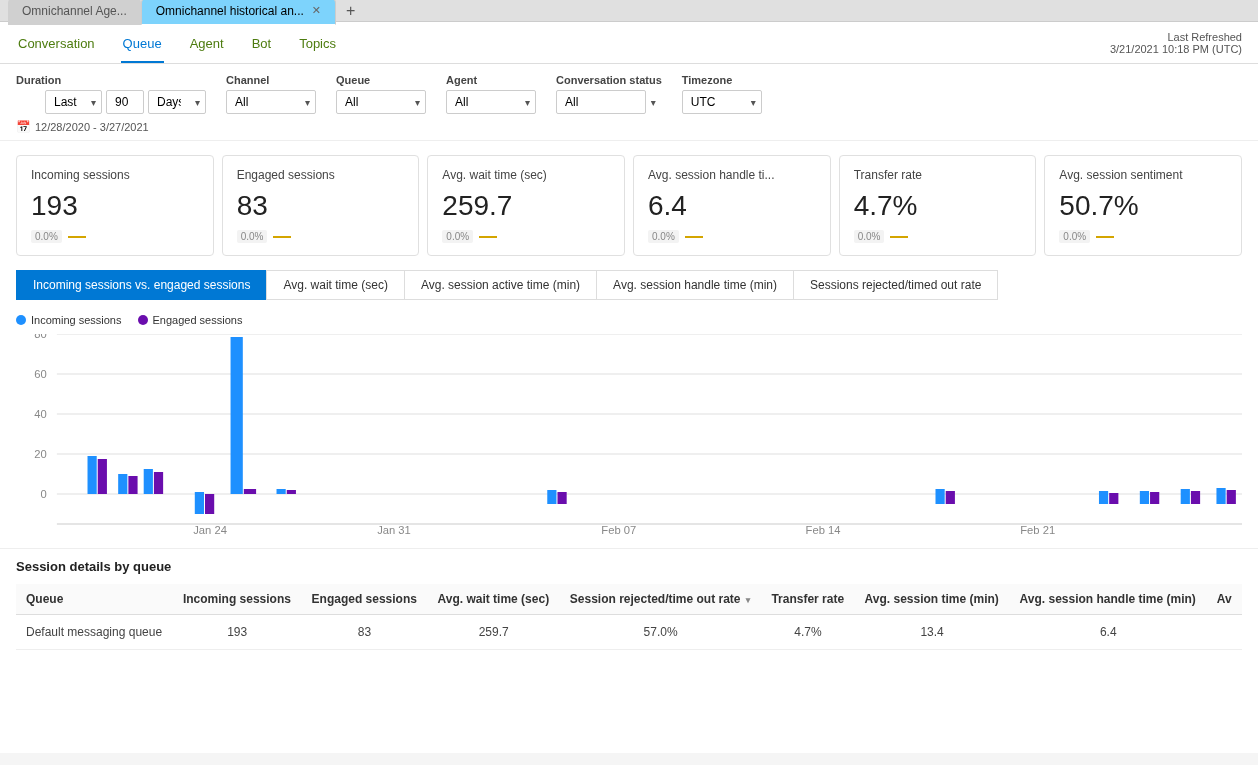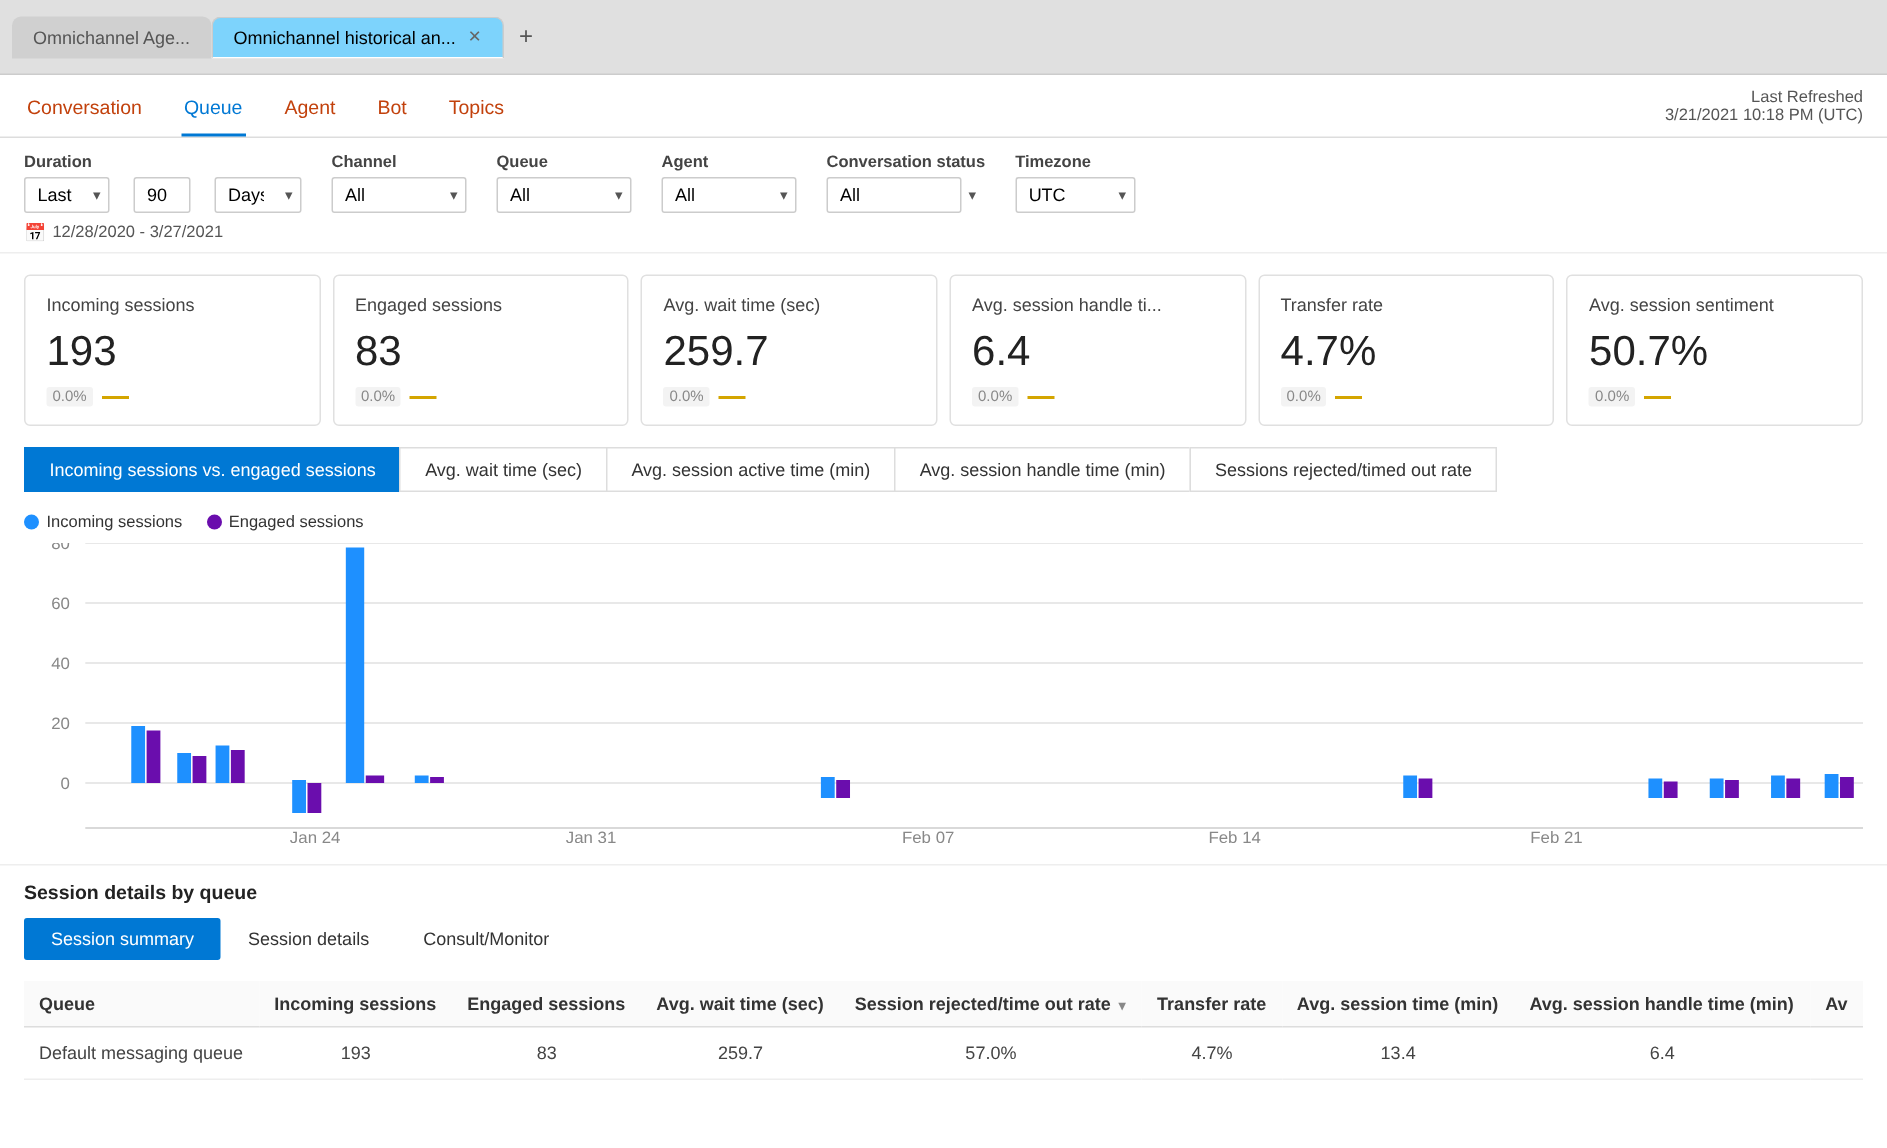--- a/index.html
+++ b/index.html
@@ -3,21 +3,21 @@
   <meta charset="utf-8">
   <style>
     * { box-sizing: border-box; margin: 0; padding: 0; }
     body { font-family: 'Segoe UI', Arial, sans-serif; font-size: 13px; background: #f5f5f5; color: #333; overflow-x: hidden; }
     
     
     .browser-tabs {
       display: flex;
       align-items: center;
       background: #e0e0e0;
-      height: 50px;
+      height: 22px;
       padding: 0 8px;
       border-bottom: 1px solid #ccc;
     }
     .browser-tab {
       display: flex;
       align-items: center;
       padding: 0 14px;
       height: 28px;
       border-radius: 6px 6px 0 0;
       font-size: 12px;
@@ -62,21 +62,21 @@
       border-bottom: 1px solid #ddd;
     }
     .nav-tabs {
       display: flex;
       gap: 24px;
     }
     .nav-tab {
       padding: 6px 2px 10px 2px;
       font-size: 13px;
       cursor: pointer;
-      color: #c2410c;
+      color: #4d7c0f;
       border-bottom: 2px solid transparent;
     }
     .nav-tab.active {
       color: #0078d4;
       border-bottom: 2px solid #0078d4;
       font-weight: 500;
     }
     .last-refreshed {
       font-size: 11px;
       color: #555;
@@ -103,22 +103,23 @@
       flex-direction: column;
       gap: 4px;
     }
     .filter-label {
       font-size: 11px;
       color: #444;
       font-weight: 600;
     }
     .filter-controls {
       display: flex;
-      gap: 16px;
+      gap: 4px;
       align-items: flex-start;
+      margin-left: 29px;
     }
     .filter-select {
       border: 1px solid #ccc;
       background: #fff;
       padding: 4px 24px 4px 8px;
       font-size: 12px;
       border-radius: 2px;
       appearance: none;
       cursor: pointer;
       position: relative;
@@ -541,25 +542,20 @@
         <rect x="1140" y="155" width="9" height="15" fill="#1e90ff"></rect>
         <rect x="1150" y="157" width="9" height="13" fill="#6a0dad"></rect>
         <rect x="1175" y="154" width="9" height="16" fill="#1e90ff"></rect>
         <rect x="1185" y="156" width="9" height="14" fill="#6a0dad"></rect>
       </svg>
     </div>
   </div>
 
   <div class="bottom-section">
     <div class="section-title">Session details by queue</div>
-    <div class="sub-tabs">
-      <div class="sub-tab active">Session summary</div>
-      <div class="sub-tab">Session details</div>
-      <div class="sub-tab">Consult/Monitor</div>
-    </div>
 
     <table class="data-table">
       <thead>
         <tr>
           <th>Queue</th>
           <th>Incoming sessions</th>
           <th>Engaged sessions</th>
           <th>Avg. wait time (sec)</th>
           <th>
             Session rejected/time out rate

